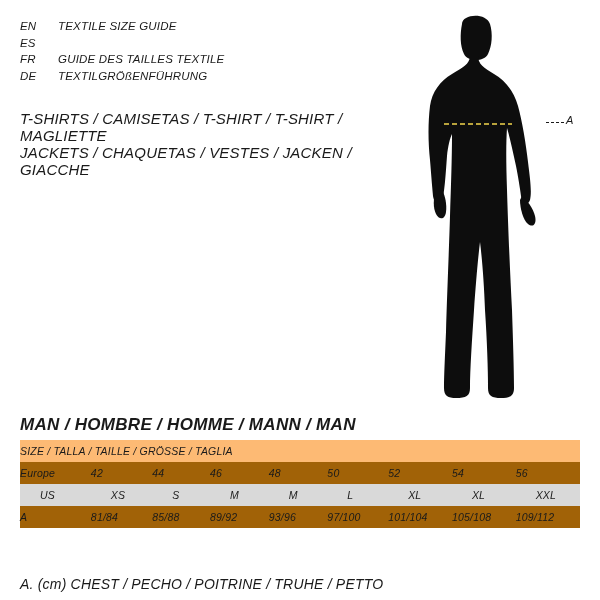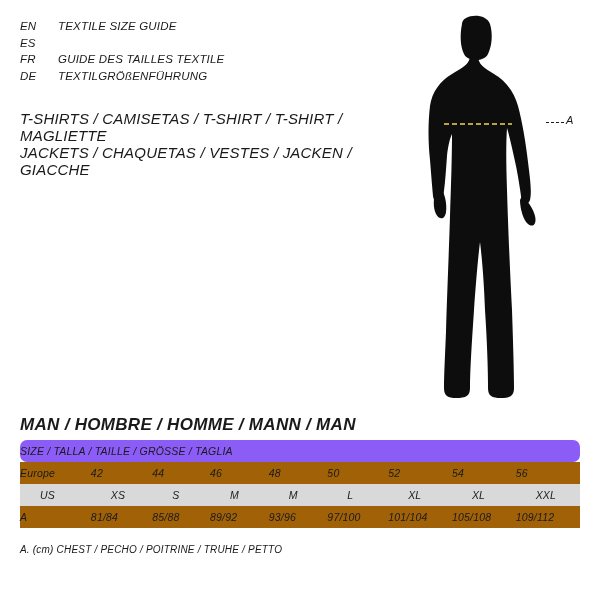--- a/index.html
+++ b/index.html
@@ -106,43 +106,42 @@
     border-collapse: collapse;
     font-size: 10.5px;
     letter-spacing: 0.2px;
   }
   table.size-table td {
     padding: 3px 0 3px 0;
     color: #1a1a1a;
     height: 16px;
   }
   table.size-table tr.header-row td {
-    background: #8b5cf6;
+    background: #fdba74;
     font-weight: normal;
-    border-radius: 7px;
   }
   table.size-table tr.band td {
     background: #d9d9d9;
     padding-left: 20px;
   }
   table.size-table tr.plain td {
     background: #a16207;
   }
   td.c-label {
     width: 85px;
     padding-left: 3px;
   }
   td.c-val {
     width: 67px;
   }
   .footnote {
     position: absolute;
     left: 20px;
-    top: 544px;
-    font-size: 10px;
+    top: 576px;
+    font-size: 14px;
     letter-spacing: 0.2px;
     color: #1a1a1a;
   }
 </style>
 </head>
 <body>
 
 <div class="page">
 
   <div class="lang-block">

